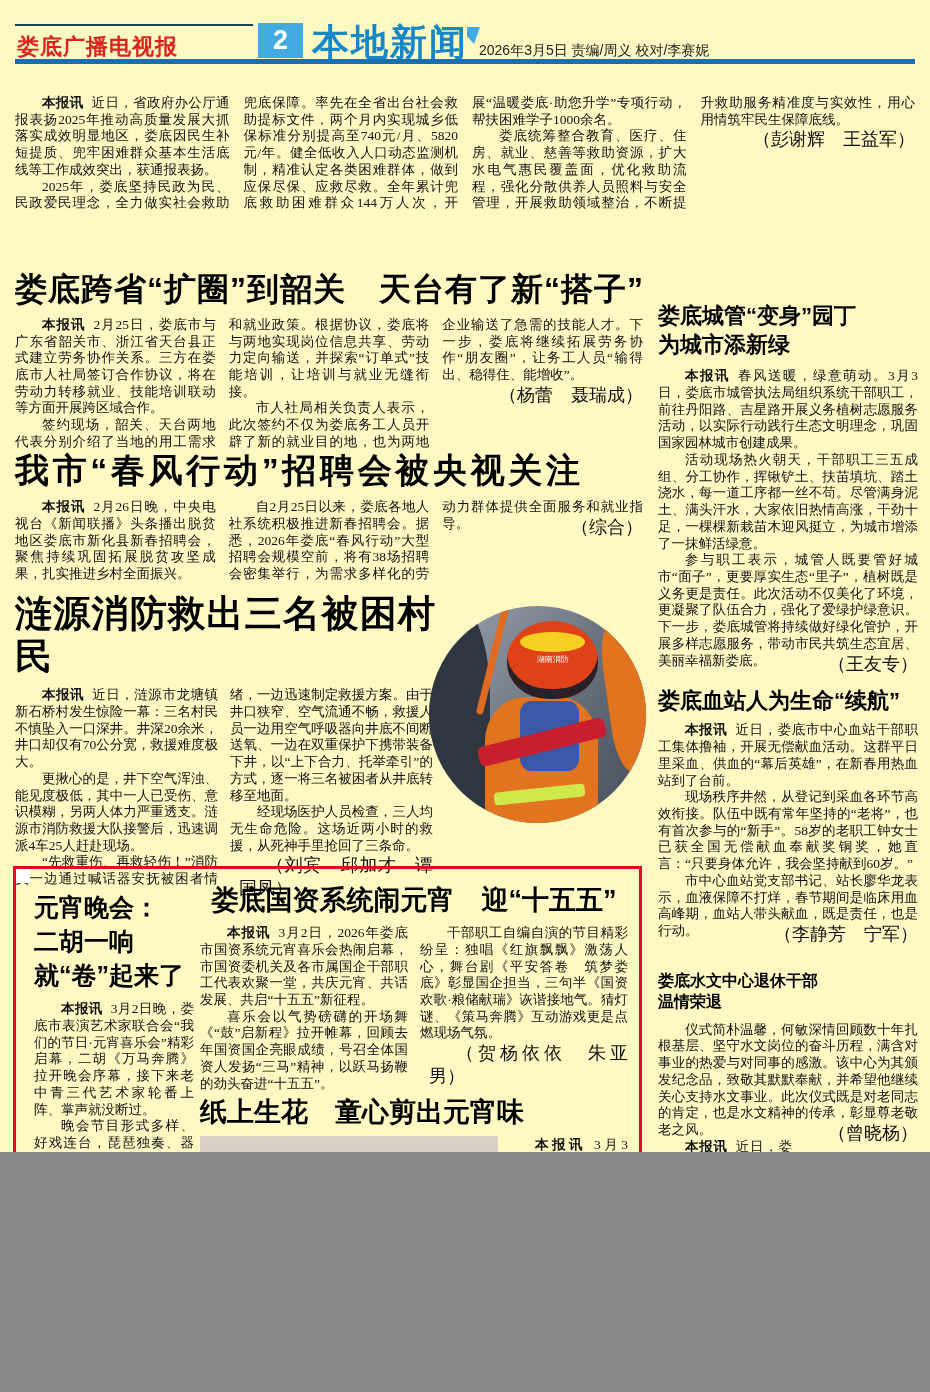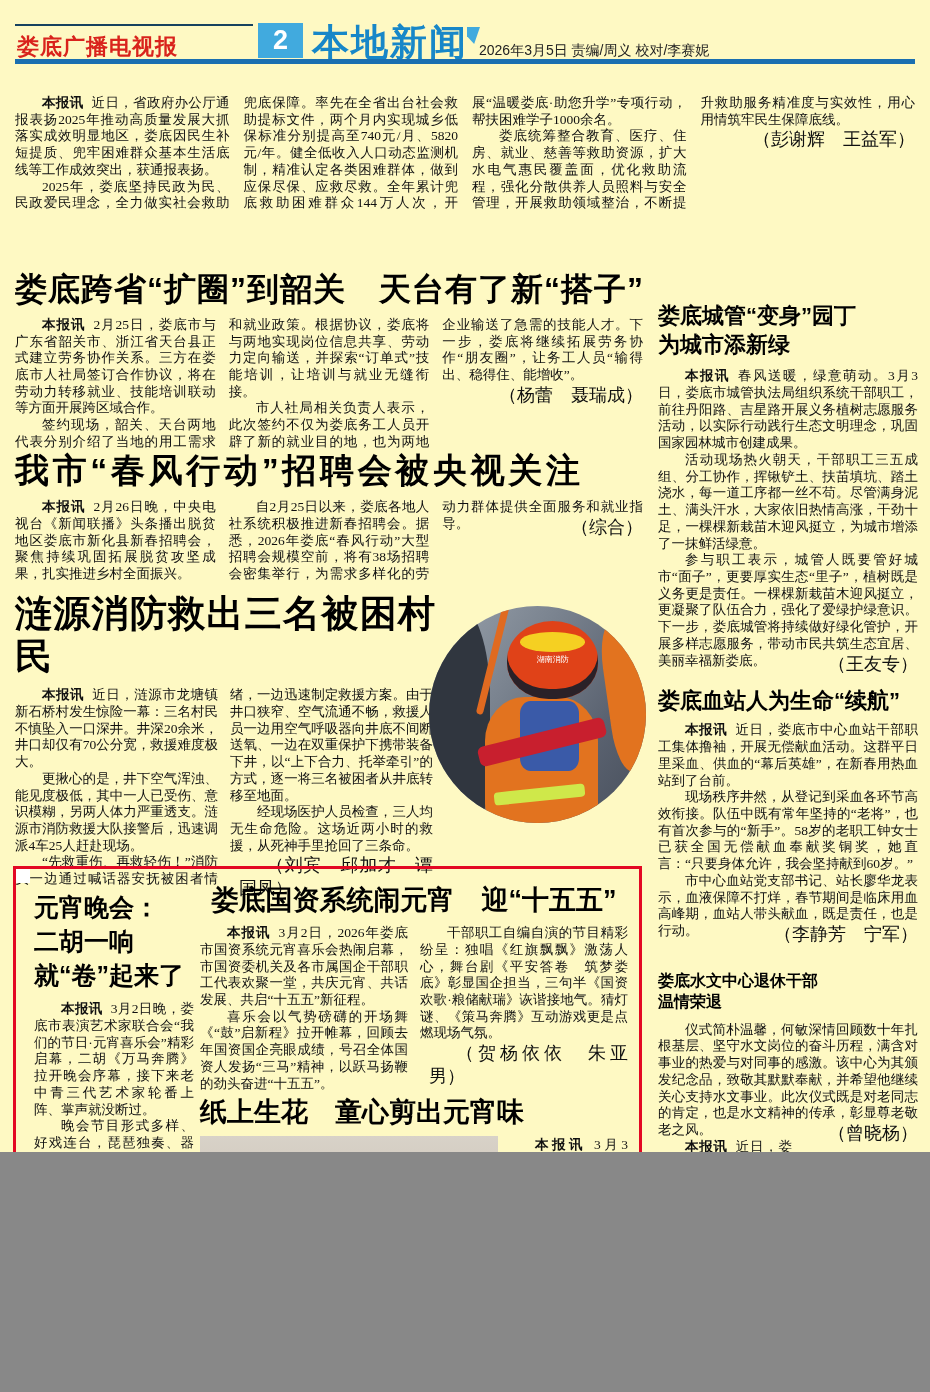--- a/index.html
+++ b/index.html
@@ -172,21 +172,21 @@
       <p><span>市人社局相关负责人表示，此次签约不仅为娄底务工人员开辟了新的就业目的地，也为两地企业输送了急需的技能人才。下一步，娄底将继续拓展劳务协作“朋友圈”，让务工人员“输得出、稳得住、能增收”。</span><span class="byline">（杨蕾　聂瑞成）</span></p>
     </div>
   </section>
 
   <section class="art" id="art-chengguan">
     <h2 class="hl hl-left hl-multi">娄底城管“变身”园丁
 为城市添新绿</h2>
     <div class="body">
       <p><b class="intro">本报讯</b><span>春风送暖，绿意萌动。3月3日，娄底市城管执法局组织系统干部职工，前往丹阳路、吉星路开展义务植树志愿服务活动，以实际行动践行生态文明理念，巩固国家园林城市创建成果。</span></p>
       <p>活动现场热火朝天，干部职工三五成组、分工协作，挥锹铲土、扶苗填坑、踏土浇水，每一道工序都一丝不苟。尽管满身泥土、满头汗水，大家依旧热情高涨，干劲十足，一棵棵新栽苗木迎风挺立，为城市增添了一抹鲜活绿意。</p>
-      <p><span>参与职工表示，城管人既要管好城市“面子”，更要厚实生态“里子”，植树既是义务更是责任。一棵棵新栽苗木迎风挺立，更凝聚了队伍合力，强化了爱绿护绿意识。下一步，娄底城管将持续做好绿化管护，开展多样志愿服务，带动市民共筑生态宜居、美丽幸福新娄底。</span><span class="byline">（王友专）</span></p>
+      <p><span>参与职工表示，城管人既要管好城市“面子”，更要厚实生态“里子”，植树既是义务更是责任。此次活动不仅美化了环境，更凝聚了队伍合力，强化了爱绿护绿意识。下一步，娄底城管将持续做好绿化管护，开展多样志愿服务，带动市民共筑生态宜居、美丽幸福新娄底。</span><span class="byline">（王友专）</span></p>
     </div>
   </section>
 
   <section class="art" id="art-chunfeng">
     <h2 class="hl">我市“春风行动”招聘会被央视关注</h2>
     <div class="body cols3">
       <p><b class="intro">本报讯</b><span>2月26日晚，中央电视台《新闻联播》头条播出脱贫地区娄底市新化县新春招聘会，聚焦持续巩固拓展脱贫攻坚成果，扎实推进乡村全面振兴。</span></p>
       <p><span>自2月25日以来，娄底各地人社系统积极推进新春招聘会。据悉，2026年娄底“春风行动”大型招聘会规模空前，将有38场招聘会密集举行，为需求多样化的劳动力群体提供全面服务和就业指导。</span><span class="byline">（综合）</span></p>
     </div>
   </section>

